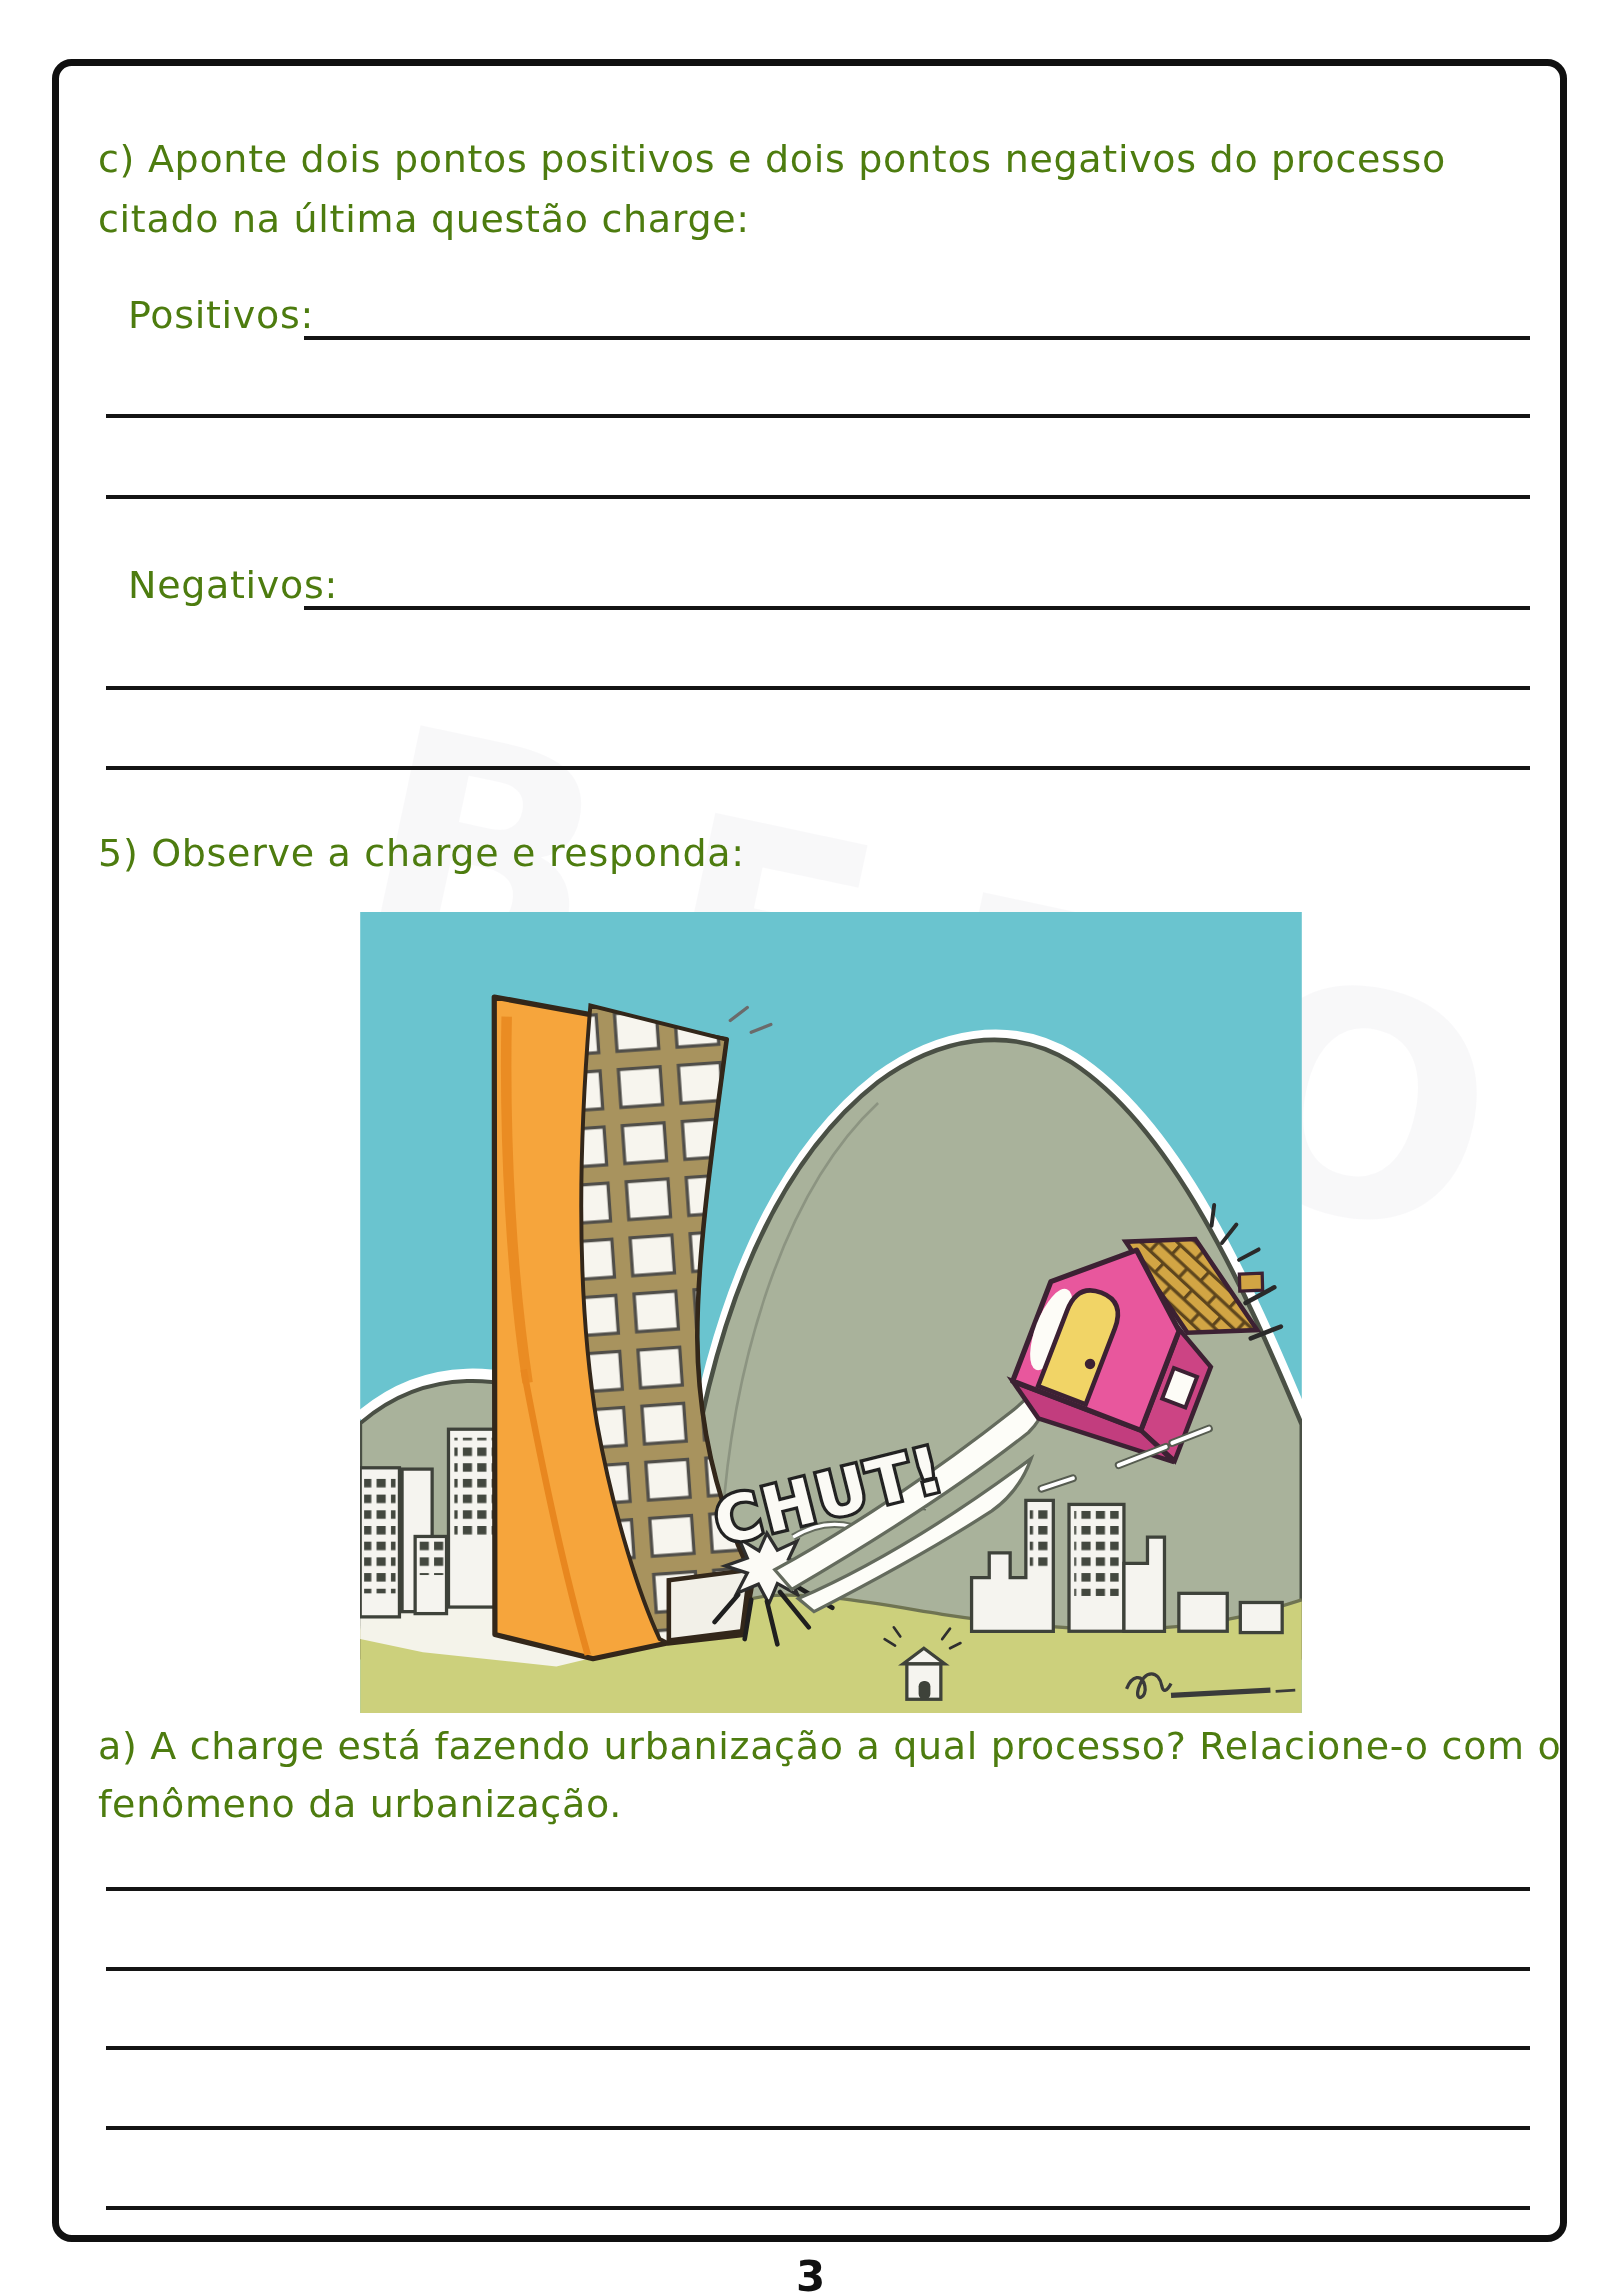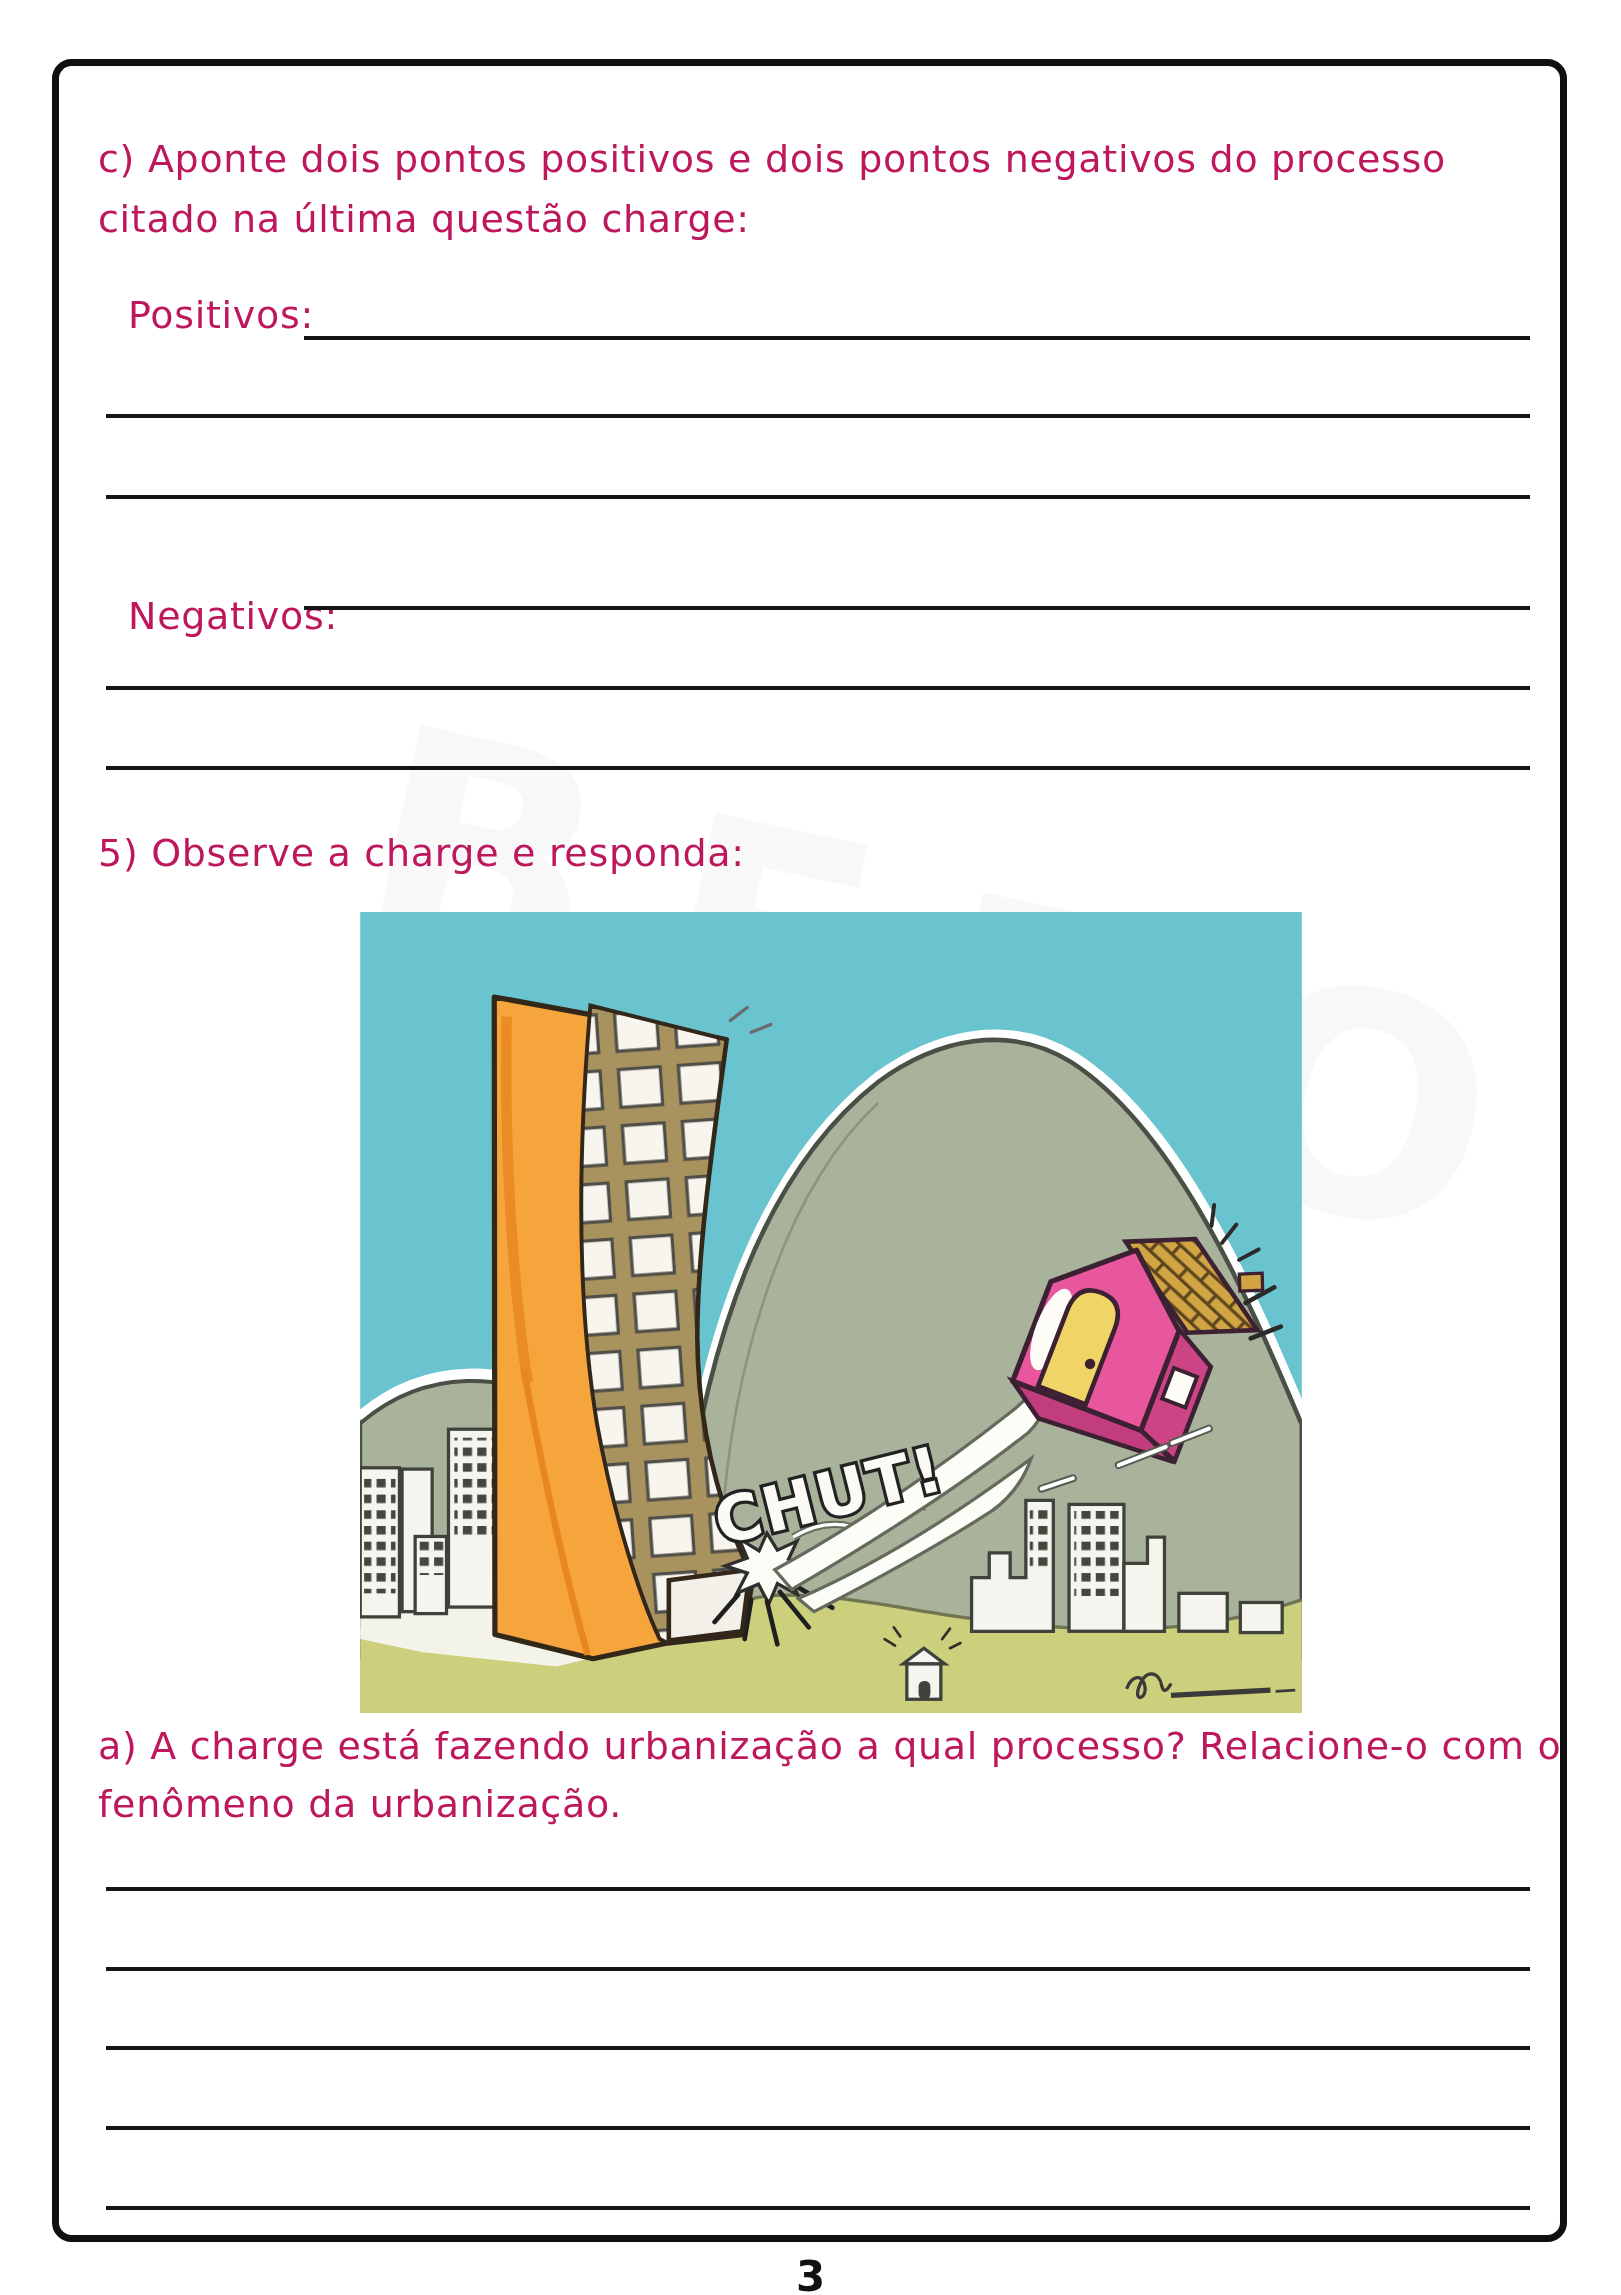--- a/index.html
+++ b/index.html
@@ -4,21 +4,21 @@
 <style>
   html,body{margin:0;padding:0;background:#e9e9e9;}
   .page{
     position:relative;width:1621px;height:2295px;background:#ffffff;
     font-family:"DejaVu Sans",sans-serif;color:#1b1b1b;overflow:hidden;
   }
   .frame{
     position:absolute;left:52px;top:59px;width:1515px;height:2183px;
     border:7.2px solid #101010;border-radius:19.6px;box-sizing:border-box;
   }
-  .txt{position:absolute;font-size:38px;line-height:60px;letter-spacing:0.7px;color:#be185d;white-space:nowrap;}
+  .txt{position:absolute;font-size:38px;line-height:60px;letter-spacing:0.7px;color:#4d7c0f;white-space:nowrap;}
   .wline{position:absolute;height:0;border-top:4.6px solid #141414;}
   .pagenum{position:absolute;left:0;top:2252px;width:1621px;text-align:center;font-size:42px;font-weight:bold;color:#111;}
   .wm{position:absolute;font-size:307px;font-weight:bold;color:#8e87a0;opacity:0.05;transform:rotate(12deg);pointer-events:none;}
   .cartoon{position:absolute;left:360px;top:912px;width:942px;height:801px;}
 </style>
 </head>
 <body>
 
 <div class="page">
 
@@ -30,21 +30,21 @@
   <div class="frame"></div>
 
   <div class="txt" style="left:98px;top:129px;">c) Aponte dois pontos positivos e dois pontos negativos do processo</div>
   <div class="txt" style="left:98px;top:189px;">citado na última questão charge:</div>
 
   <div class="txt" style="left:128px;top:285px;">Positivos:</div>
   <div class="wline" style="left:304px;top:336px;width:1226px;"></div>
   <div class="wline" style="left:106px;top:414px;width:1424px;"></div>
   <div class="wline" style="left:106px;top:495px;width:1424px;"></div>
 
-  <div class="txt" style="left:128px;top:555px;margin-top:31px;">Negativos:</div>
+  <div class="txt" style="left:128px;top:555px;">Negativos:</div>
   <div class="wline" style="left:304px;top:606px;width:1226px;"></div>
   <div class="wline" style="left:106px;top:686px;width:1424px;"></div>
   <div class="wline" style="left:106px;top:766px;width:1424px;"></div>
 
   <div class="txt" style="left:98px;top:823px;">5) Observe a charge e responda:</div>
 
   <svg class="cartoon" viewBox="0 0 1440 1225" xmlns="http://www.w3.org/2000/svg" font-family="'DejaVu Sans',sans-serif">
     <defs>
       <pattern id="winPat" width="92" height="86" patternUnits="userSpaceOnUse" patternTransform="rotate(-4)">
         <rect width="92" height="86" fill="#a8935e"></rect>

